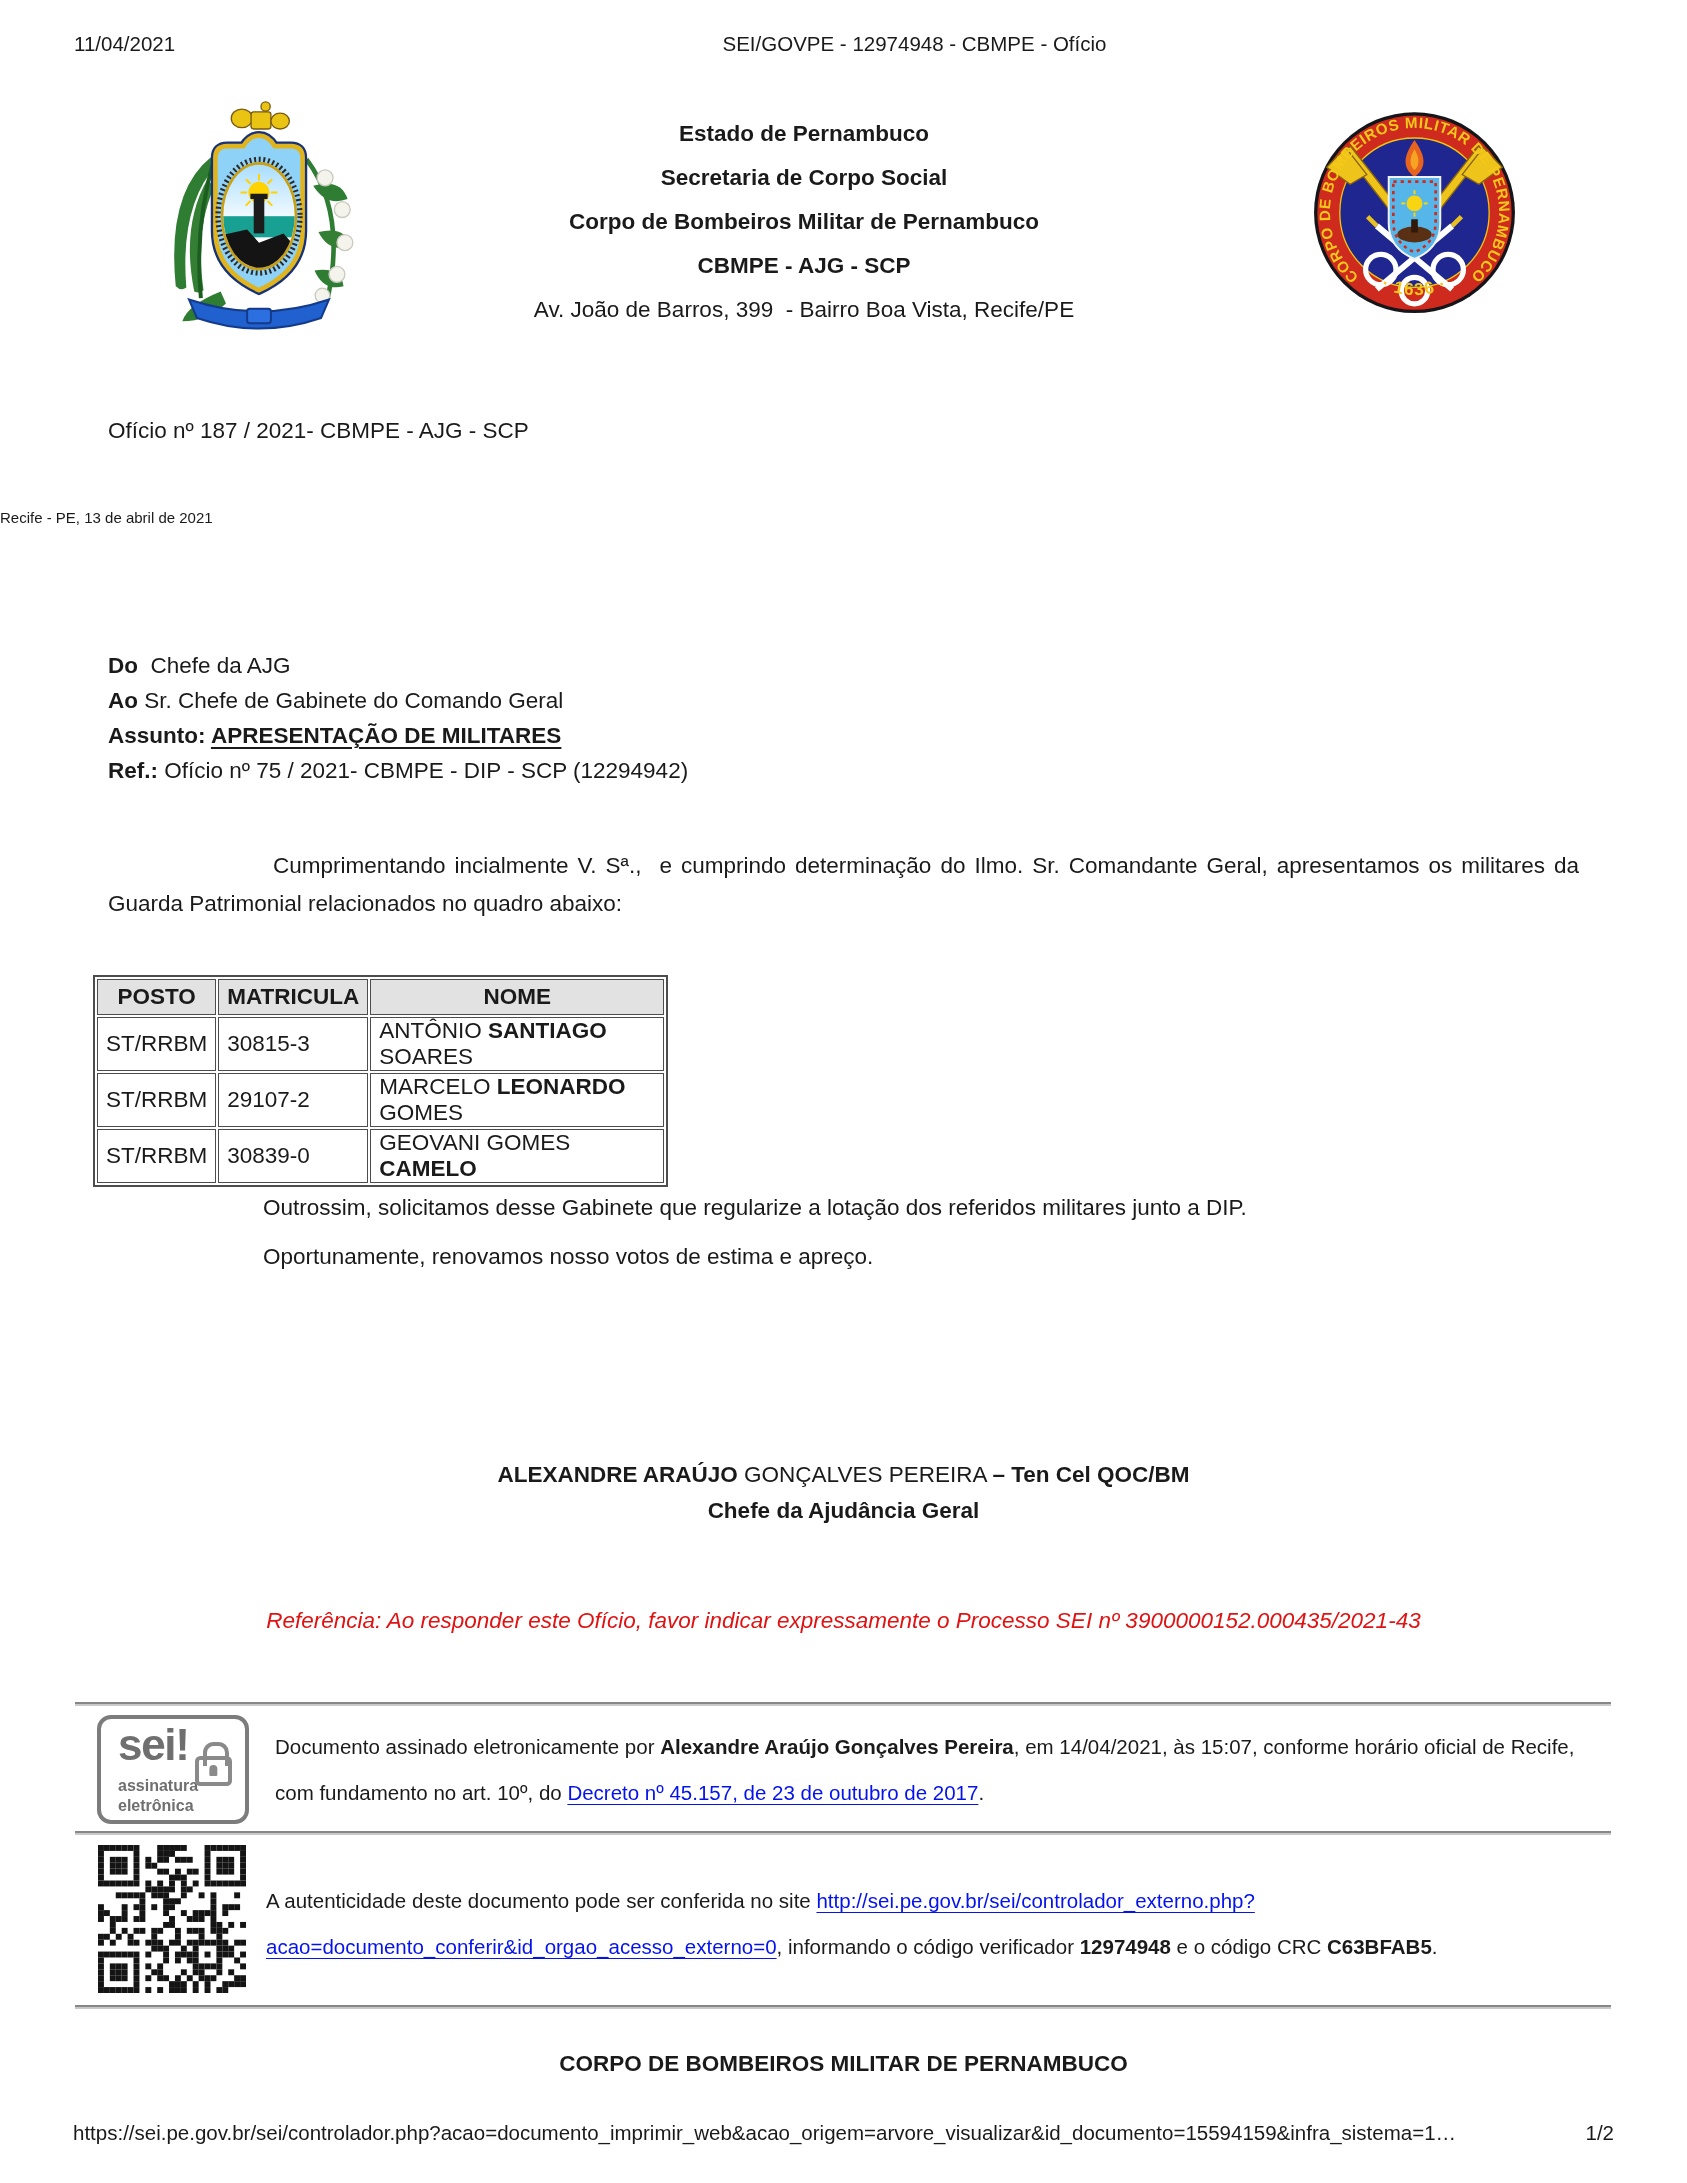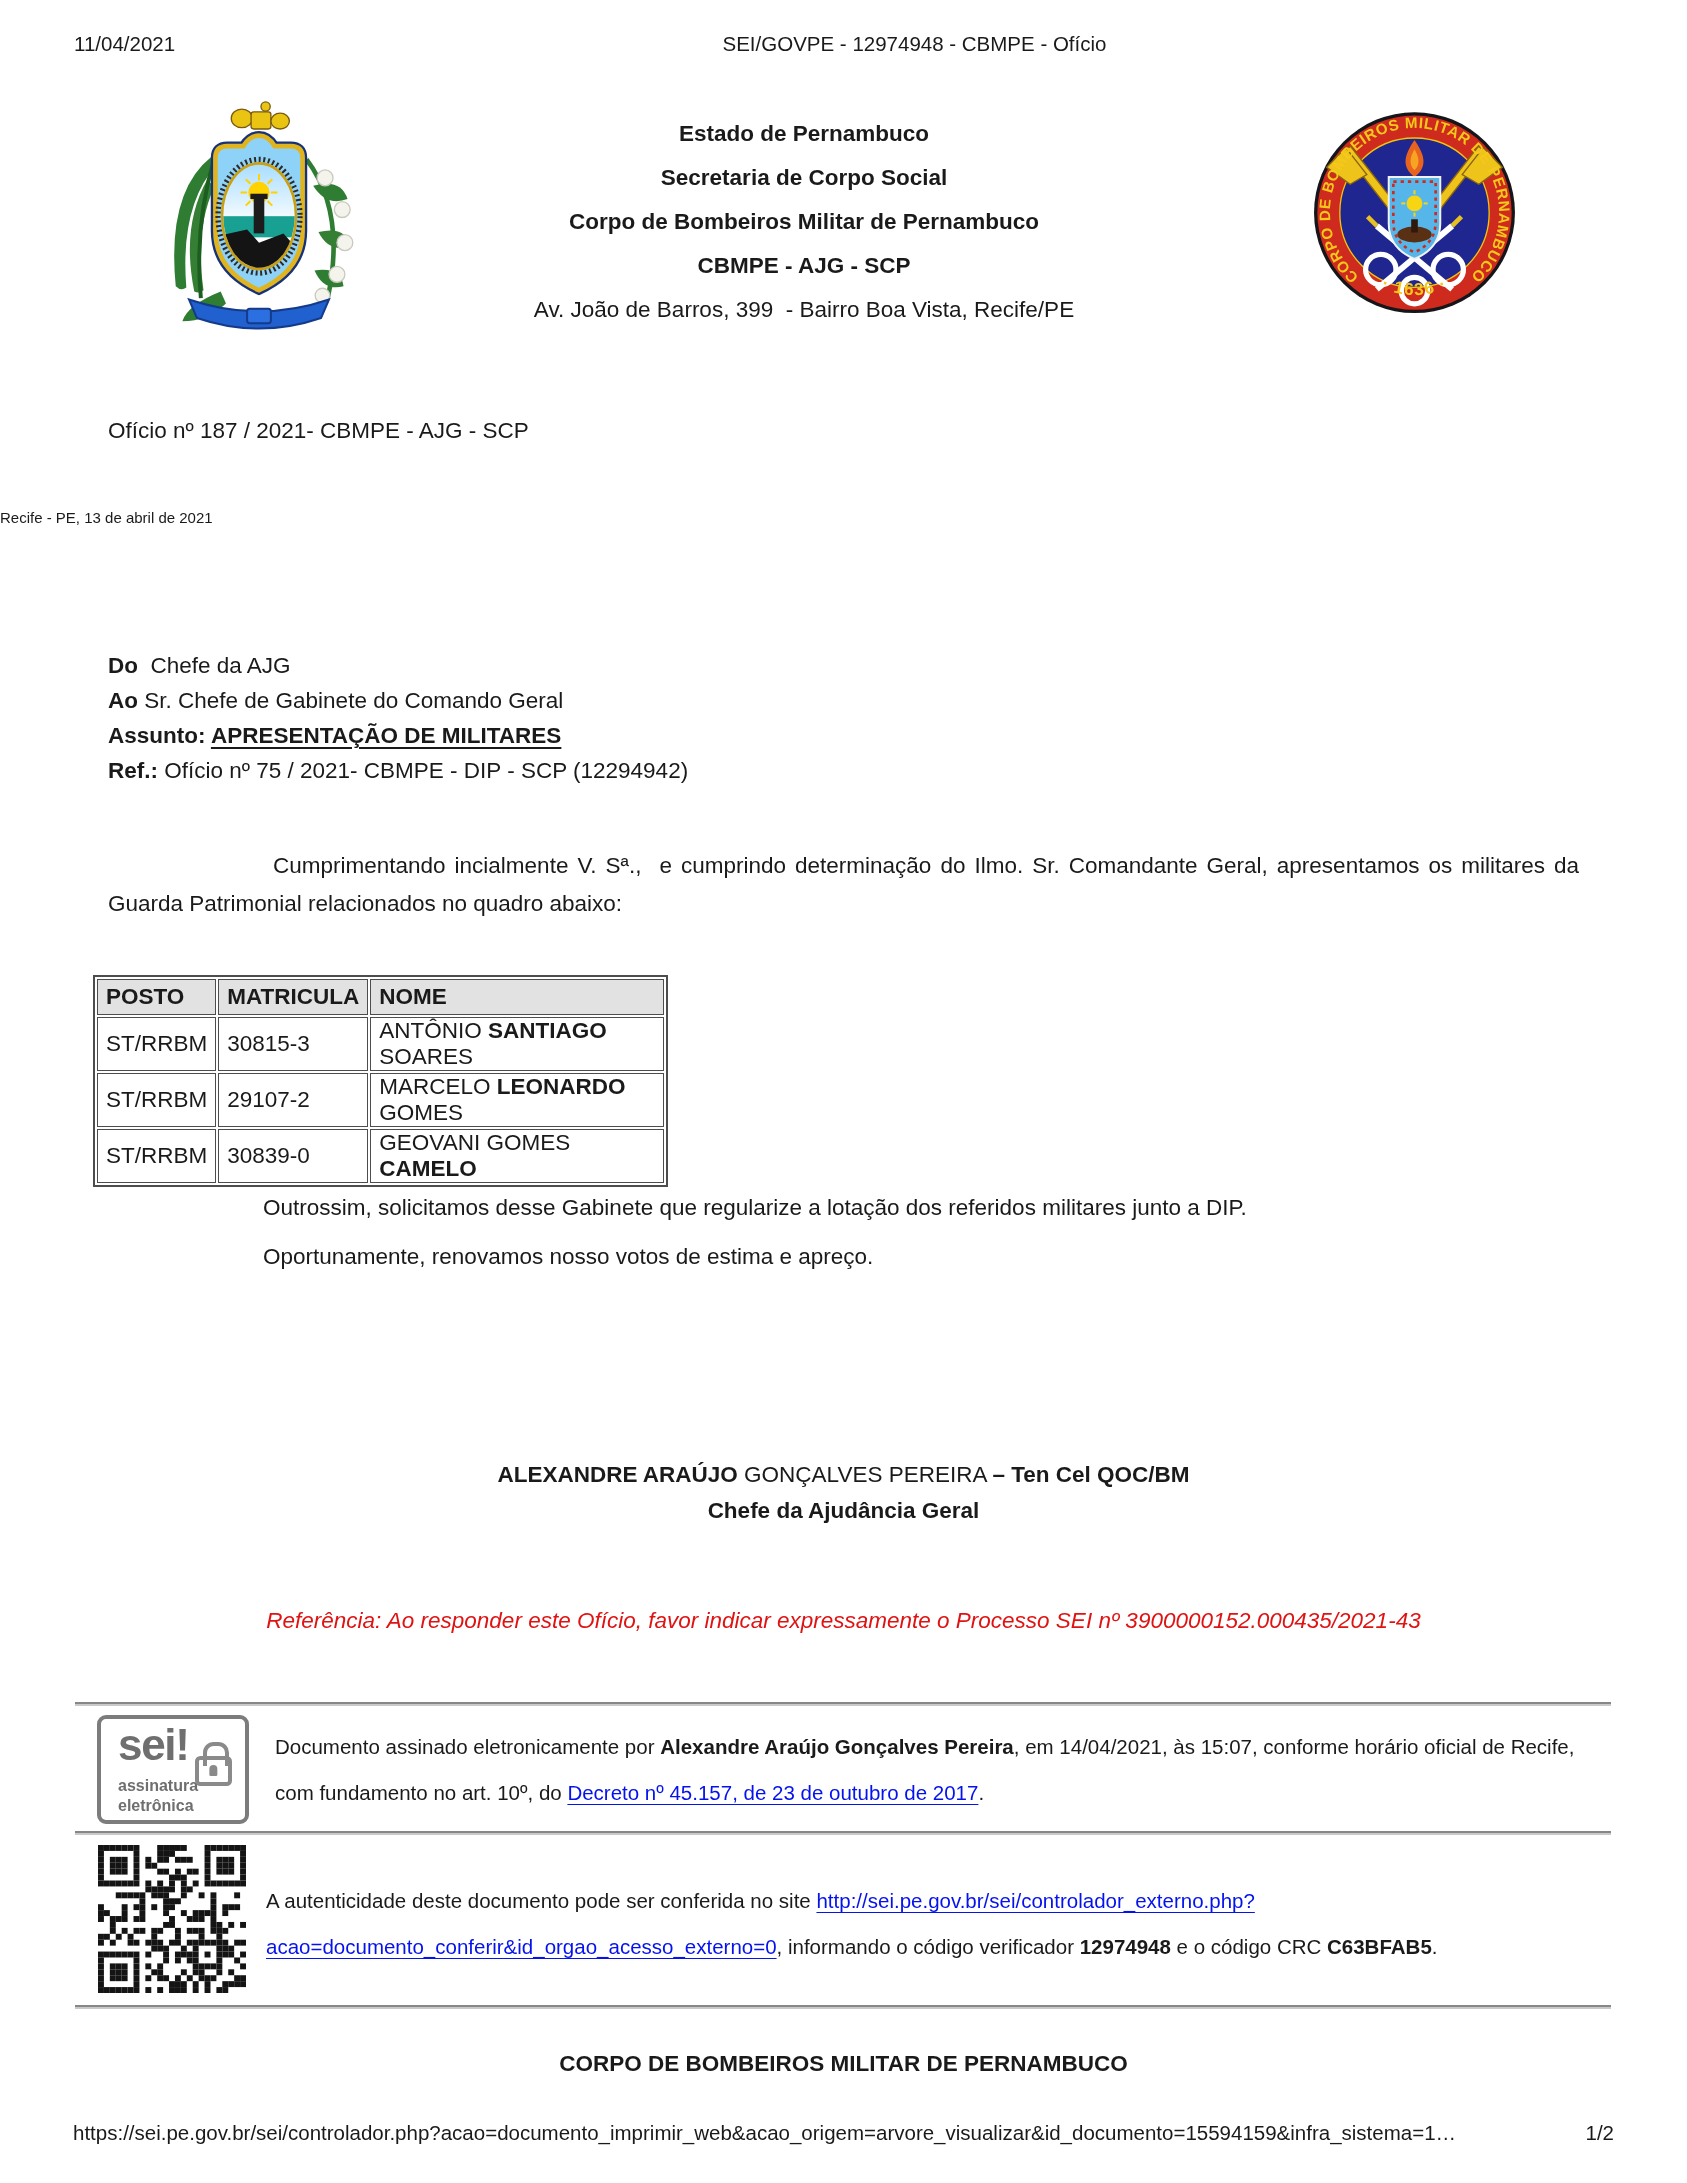--- a/index.html
+++ b/index.html
@@ -24,34 +24,34 @@
   .oficio { left:108px; top:418px; font-size:22.5px; }
   .place-date { left:0; right:108px; top:509px; text-align:left; font-size:15px; }
 
   .from-block { left:108px; top:648px; font-size:22.5px; line-height:35px; }
 
   .para1 { left:108px; top:847px; width:1471px; font-size:22.5px; line-height:38px; text-align:justify; text-indent:165px; }
 
   .mil-table { position:absolute; left:93px; top:975px; border-collapse:separate; border-spacing:2px;
                border:2px solid var(--table-border,#4d4d4d); font-size:22.5px; }
   .mil-table th { background:var(--table-header-bg,#e2e2e2); border:1.3px solid var(--table-border,#4d4d4d);
-                  height:36px; padding:0 8px; text-align:left; }
+                  height:36px; padding:0 8px; text-align:center; }
   .mil-table td { border:1.3px solid var(--table-border,#4d4d4d); height:29px; padding:0 8px; text-align:left; }
   .mil-table th:nth-child(1){ width:93px; } .mil-table th:nth-child(2){ width:126px; } .mil-table th:nth-child(3){ width:294px; }
 
   .para2 { left:108px; top:1195px; width:1522px; font-size:22.5px; text-indent:155px; }
   .para3 { left:108px; top:1244px; width:1522px; font-size:22.5px; text-indent:155px; }
 
   .signature { left:0; right:0; top:1457px; text-align:center; font-size:22.5px; line-height:36px; }
   .ref-note  { left:0; right:0; top:1608px; text-align:center; font-size:22.5px; font-style:italic; color:var(--reference-red,#e01313); }
 
   .rule { left:75px; width:1536px; height:4px; background:linear-gradient(180deg,#878787 0 55%,#c9c9c9 55% 100%); }
   .rule1 { top:1702px; } .rule2 { top:1831px; } .rule3 { top:2005px; }
 
-  .sei-logo { left:97px; top:1715px; width:152px; height:109px; border:4.6px solid #7c7c7c; border-radius:9px;padding-left:31px; }
+  .sei-logo { left:97px; top:1715px; width:152px; height:109px; border:4.6px solid #7c7c7c; border-radius:14px;padding-left:31px; }
   .sei-word { position:absolute; left:17px; top:1.3px; font-size:44px; font-weight:bold; color:#6f6f6f; letter-spacing:-1.3px; }
   .sei-sub  { position:absolute; left:17px; top:57px; font-size:16px; font-weight:bold; color:#6f6f6f; line-height:20px; }
   .sei-lock { position:absolute; right:13.2px; top:37px; width:37px; height:30px; border:4.6px solid #8a8a8a; border-radius:5.3px; }
   .sei-lock::before { content:''; position:absolute; left:4px; top:-18.5px; width:18.5px; height:20px;
                       border:4.6px solid #8a8a8a; border-bottom:none; border-radius:10.6px 10.6px 0 0; }
   .sei-lock::after  { content:''; position:absolute; left:50%; top:5.3px; transform:translateX(-50%);
                       width:7.3px; height:10.6px; background:#8a8a8a; border-radius:4px 4px 1.3px 1.3px; }
 
   .sei-text  { left:275px; top:1724px; width:1330px; font-size:20.5px; line-height:46px; }
   .qr        { left:98px; top:1845px; width:148px; height:148px; }

